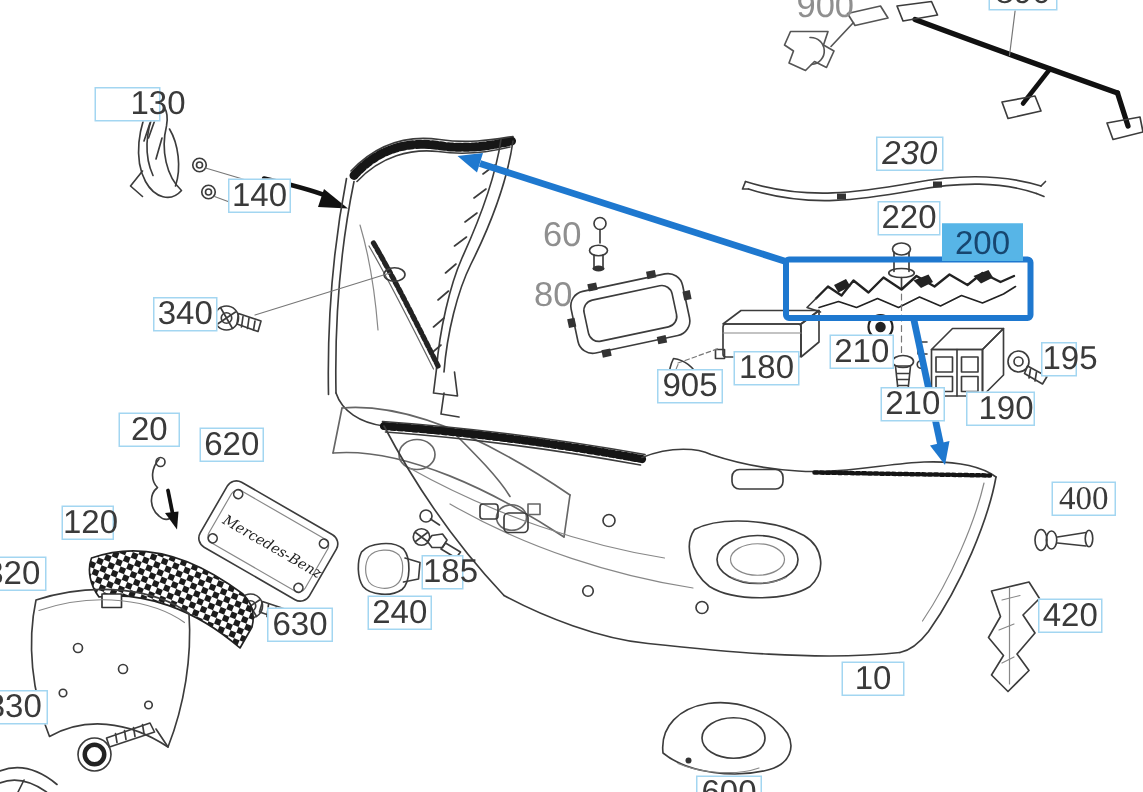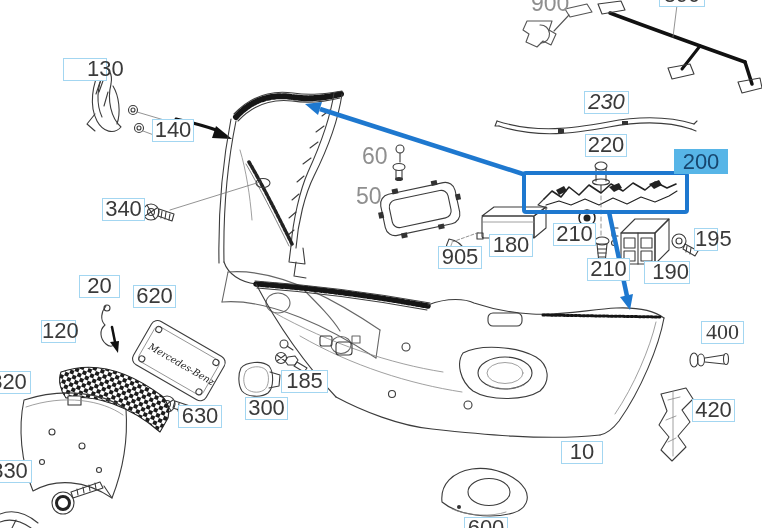--- a/index.html
+++ b/index.html
@@ -339,35 +339,35 @@
     </g>
   </g>
 </svg>
 
 <div id="labels">
     <div class="lbl" style="left: 63px; top: 58px; width: 44px; padding-left: 23px;">130</div>
     <div class="lbl" style="left: 152px; top: 75px; width: 42px; margin-top: 44px;">140</div>
     <div class="lbl" style="left: 102px; top: 198px; width: 43px;">340</div>
     <div class="lbl" style="left: 79px; top: 275px; width: 41px;">20</div>
     <div class="lbl" style="left: 133px; top: 285px; width: 43px;">620</div>
-    <div class="lbl" style="left: 41px; top: 320px; width: 35px;">120</div>
+    <div class="lbl" style="left: 41px; top: 337px; width: 35px;">120</div>
     <div class="lbl" style="left: -14px; top: 371px; width: 45px;">320</div>
     <div class="lbl" style="left: -13px; top: 460px; width: 45px;">330</div>
     <div class="lbl" style="left: 178px; top: 405px; width: 44px;">630</div>
-    <div class="lbl" style="left: 281px; top: 370px; width: 47px;">185</div>
-    <div class="lbl" style="left: 245px; top: 397px; width: 43px;">300</div>
+    <div class="lbl" style="left: 281px; top: 370px; width: 28px;">185</div>
+    <div class="lbl" style="left: 245px; top: 397px; width: 43px;">240</div>
     <div class="lbl plain" style="left: 362px; top: 146px;">60</div>
-    <div class="lbl plain" style="left: 356px; top: 186px;">50</div>
+    <div class="lbl plain" style="left: 356px; top: 186px;">80</div>
     <div class="lbl" style="left: 438px; top: 246px; width: 44px;">905</div>
     <div class="lbl" style="left: 489px; top: 234px; width: 44px;">180</div>
     <div class="lbl plain" style="left: 531px; top: -7px;">900</div>
     <div class="lbl" style="left: 659px; top: -16px; width: 46px;">890</div>
     <div class="lbl" style="left: 584px; top: 91px; width: 45px; font-style: italic;">230</div>
     <div class="lbl" style="left: 585px; top: 134px; width: 42px;">220</div>
-    <div class="lbl selected" style="left: 674px; top: 149px; width: 54px;">200</div>
+    <div class="lbl selected" style="left: 628px; top: 149px; width: 54px;">200</div>
     <div class="lbl" style="left: 553px; top: 223px; width: 43px;">210</div>
     <div class="lbl" style="left: 587px; top: 258px; width: 43px;">210</div>
     <div class="lbl" style="left: 694px; top: 228px; width: 24px;">195</div>
     <div class="lbl" style="left: 644px; top: 261px; width: 46px; text-align: right;">190</div>
     <div class="lbl" style="left: 701px; top: 321px; width: 43px; font-family: Liberation Serif, serif;">400</div>
     <div class="lbl" style="left: 692px; top: 399px; width: 43px;">420</div>
     <div class="lbl" style="left: 561px; top: 441px; width: 42px;">10</div>
     <div class="lbl" style="left: 464px; top: 517px; width: 44px;">600</div>
   </div>
 

